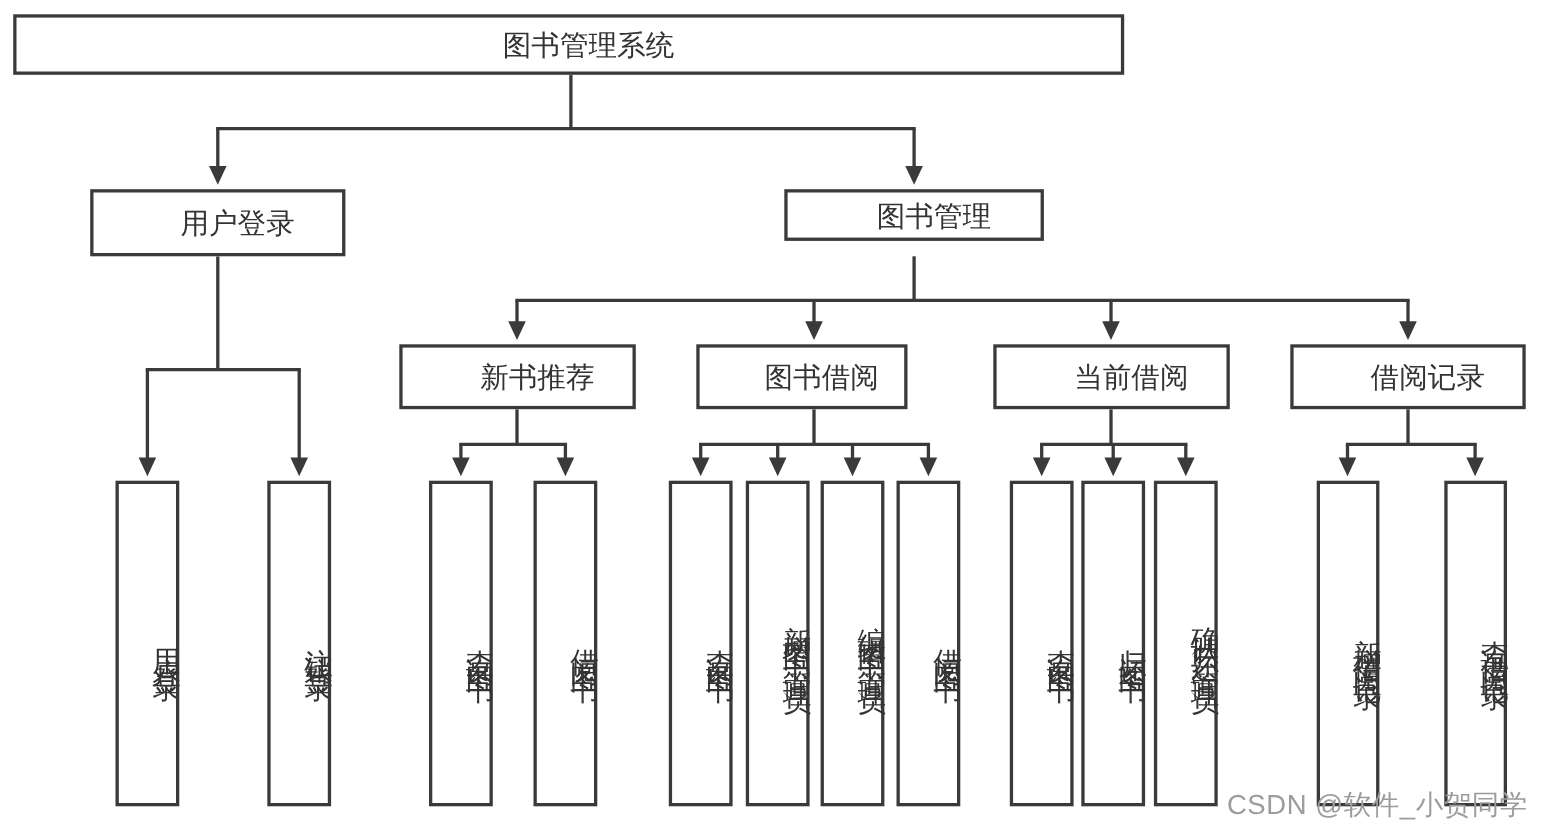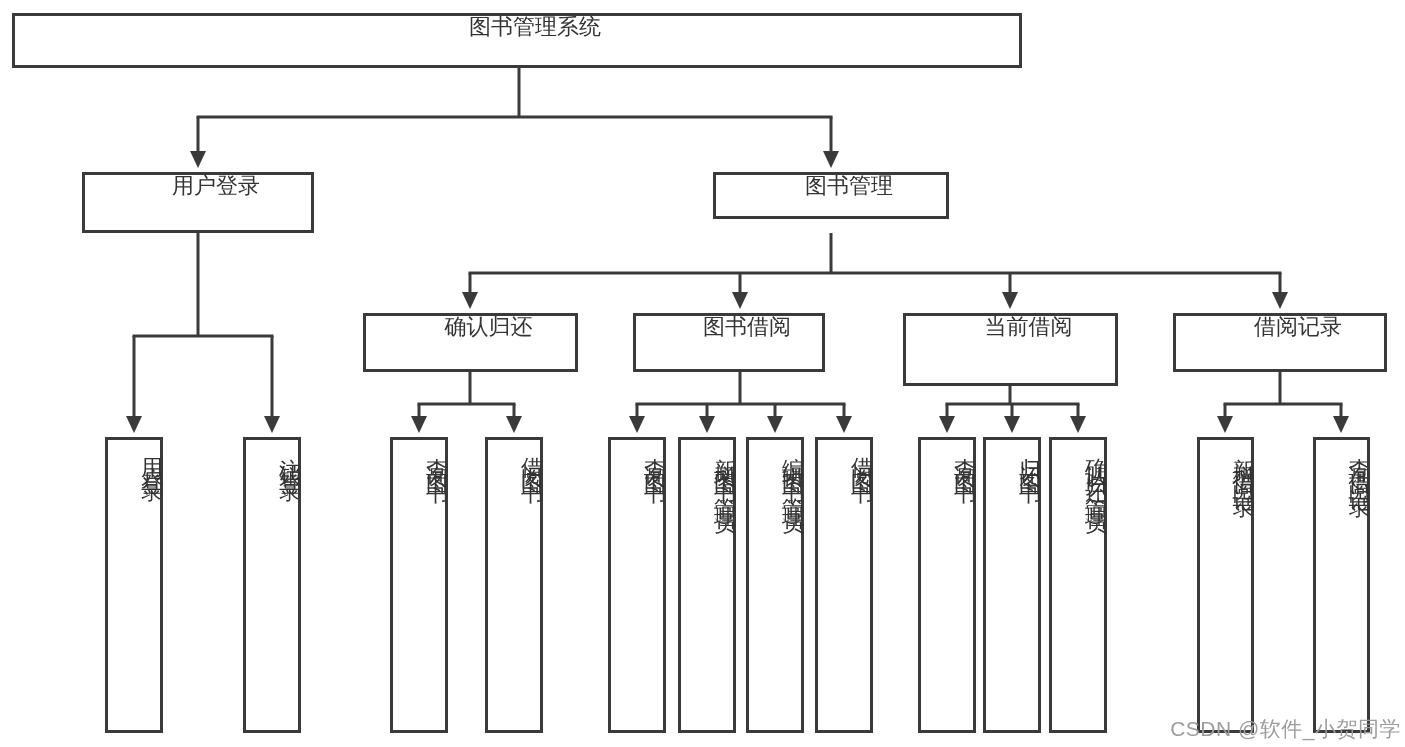--- a/index.html
+++ b/index.html
@@ -19,37 +19,38 @@
     pointer-events: none;
   }
   svg.connectors line { stroke: var(--line, #3a3a3a); stroke-width: 3; }
   svg.connectors polygon { fill: var(--line, #3a3a3a); }
   .node {
     position: absolute;
     box-sizing: border-box;
     background: var(--box-fill, #ffffff);
     border: 3px solid var(--line, #3a3a3a);
     display: flex;
+    align-items: center;
     justify-content: center;
-    font-size: 22px;
+    font-size: 26px;
     line-height: 1;
     white-space: nowrap;
     padding-left: 36px;
   }
   .node .v {
     writing-mode: vertical-rl;
     text-orientation: mixed;
     letter-spacing: 8px;
     line-height: 1;
   }
   .watermark {
     position: absolute;
     top: 715px;
-    right: 4px;
-    font-size: 21px;
+    right: 16px;
+    font-size: 25px;
     letter-spacing: 0.5px;
     color: var(--watermark, #9c9c9c);
     z-index: 5;
   }
 </style>
 </head>
 <body>
 
 <div class="canvas">
 
@@ -134,26 +135,26 @@
   </div>
 
   <div class="node" style="left:82px; top:172px; width:232px; height:61px;">
     <span>用户登录</span>
   </div>
   <div class="node" style="left:713px; top:172px; width:236px; height:47px;">
     <span>图书管理</span>
   </div>
 
   <div class="node" style="left:363px; top:313px; width:215px; height:59px;">
-    <span>确认归还</span>
+    <span>新书推荐</span>
   </div>
   <div class="node" style="left:633px; top:313px; width:192px; height:59px;">
     <span>图书借阅</span>
   </div>
-  <div class="node" style="left:903px; top:313px; width:215px; height:73px;">
+  <div class="node" style="left:903px; top:313px; width:215px; height:59px;">
     <span>当前借阅</span>
   </div>
   <div class="node" style="left:1173px; top:313px; width:214px; height:59px;">
     <span>借阅记录</span>
   </div>
 
   <div class="node leaf" style="left:105px; top:437px; width:58px; height:296px;">
     <span class="v">用户登录</span>
   </div>
   <div class="node leaf" style="left:243px; top:437px; width:58px; height:296px;">

